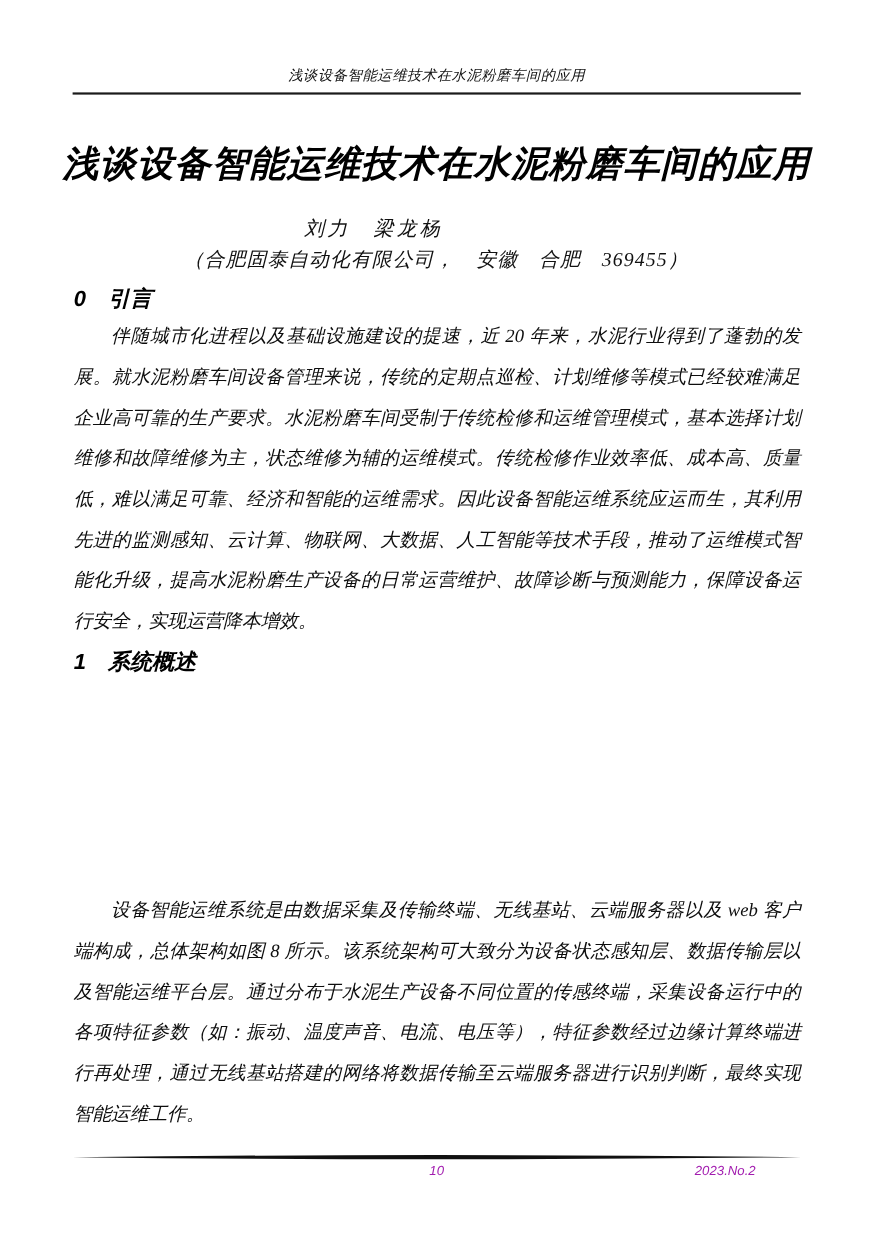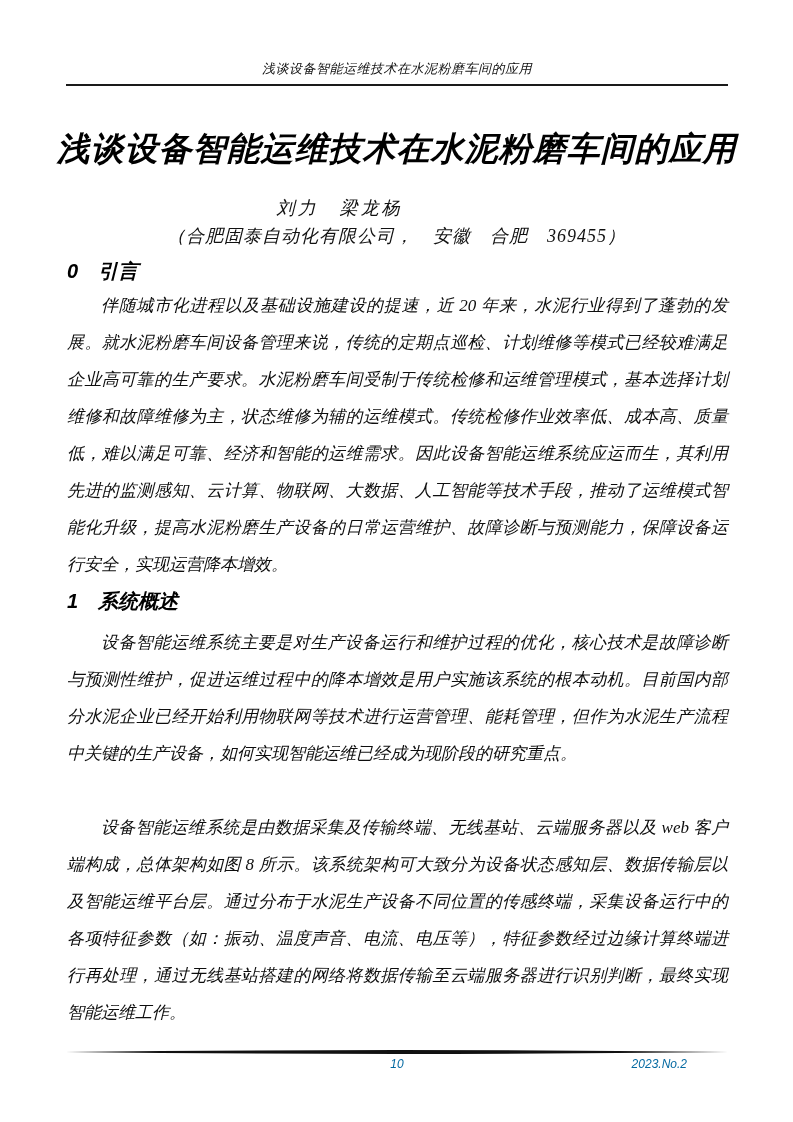--- a/index.html
+++ b/index.html
@@ -89,21 +89,21 @@
     display: block;
   }
   .footer-text {
     position: absolute;
     top: 1057px;
     left: 66px;
     width: 662px;
     height: 16px;
     font-family: "Liberation Sans", "DejaVu Sans", sans-serif;
     font-size: 12px;
-    color: #0369a1;
+    color: #a21caf;
   }
   .footer-page {
     position: absolute;
     left: 0;
     width: 100%;
     text-align: center;
   }
   .footer-issue {
     position: absolute;
     right: 41px;
@@ -124,21 +124,20 @@
   <div class="authors">刘力　梁龙杨</div>
 
   <div class="affiliation">（合肥固泰自动化有限公司，　安徽　合肥　369455）</div>
 
   <h2 class="section-heading" id="sec0-heading">0　引言</h2>
 
   <p class="body-para" id="para-0-0">伴随城市化进程以及基础设施建设的提速，近 20 年来，水泥行业得到了蓬勃的发展。就水泥粉磨车间设备管理来说，传统的定期点巡检、计划维修等模式已经较难满足企业高可靠的生产要求。水泥粉磨车间受制于传统检修和运维管理模式，基本选择计划维修和故障维修为主，状态维修为辅的运维模式。传统检修作业效率低、成本高、质量低，难以满足可靠、经济和智能的运维需求。因此设备智能运维系统应运而生，其利用先进的监测感知、云计算、物联网、大数据、人工智能等技术手段，推动了运维模式智能化升级，提高水泥粉磨生产设备的日常运营维护、故障诊断与预测能力，保障设备运行安全，实现运营降本增效。</p>
 
   <h2 class="section-heading" id="sec1-heading">1　系统概述</h2>
 
-  <p class="body-para" id="para-1-0">设备智能运维系统主要是对生产设备运行和维护过程的优化，核心技术是故障诊断与预测性维护，促进运维过程中的降本增效是用户实施该系统的根本动机。目前国内部分水泥企业已经开始利用物联网等技术进行运营管理、能耗管理，但作为水泥生产流程中关键的生产设备，如何实现智能运维已经成为现阶段的研究重点。</p>
 
   <p class="body-para" id="para-1-1">设备智能运维系统是由数据采集及传输终端、无线基站、云端服务器以及 web 客户端构成，总体架构如图 8 所示。该系统架构可大致分为设备状态感知层、数据传输层以及智能运维平台层。通过分布于水泥生产设备不同位置的传感终端，采集设备运行中的各项特征参数（如：振动、温度声音、电流、电压等），特征参数经过边缘计算终端进行再处理，通过无线基站搭建的网络将数据传输至云端服务器进行识别判断，最终实现智能运维工作。</p>
 
   <svg class="footer-rule" viewBox="0 0 662 8" preserveAspectRatio="none">
     <path d="M0,4 Q331,0.2 662,4 Q331,7.8 0,4 Z" fill="#111111"></path>
   </svg>
 
   <div class="footer-text">
     <span class="footer-page">10</span>
     <span class="footer-issue">2023.No.2</span>

